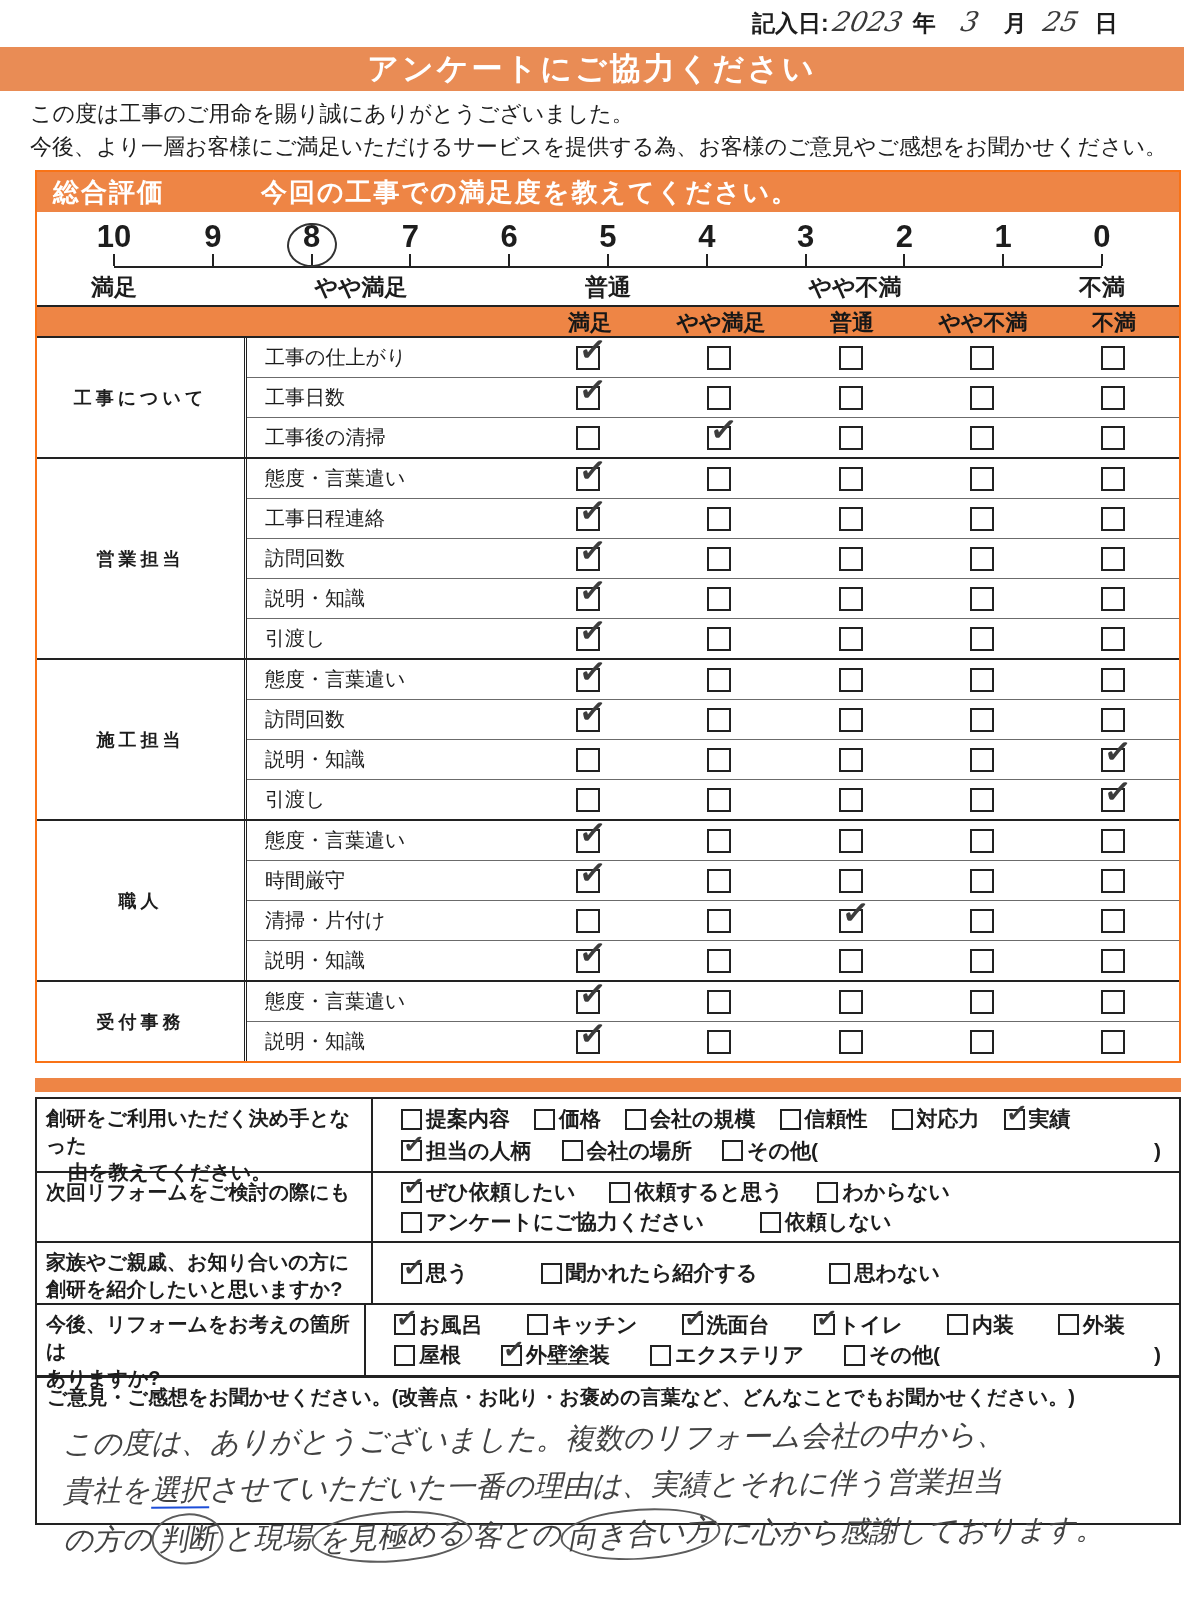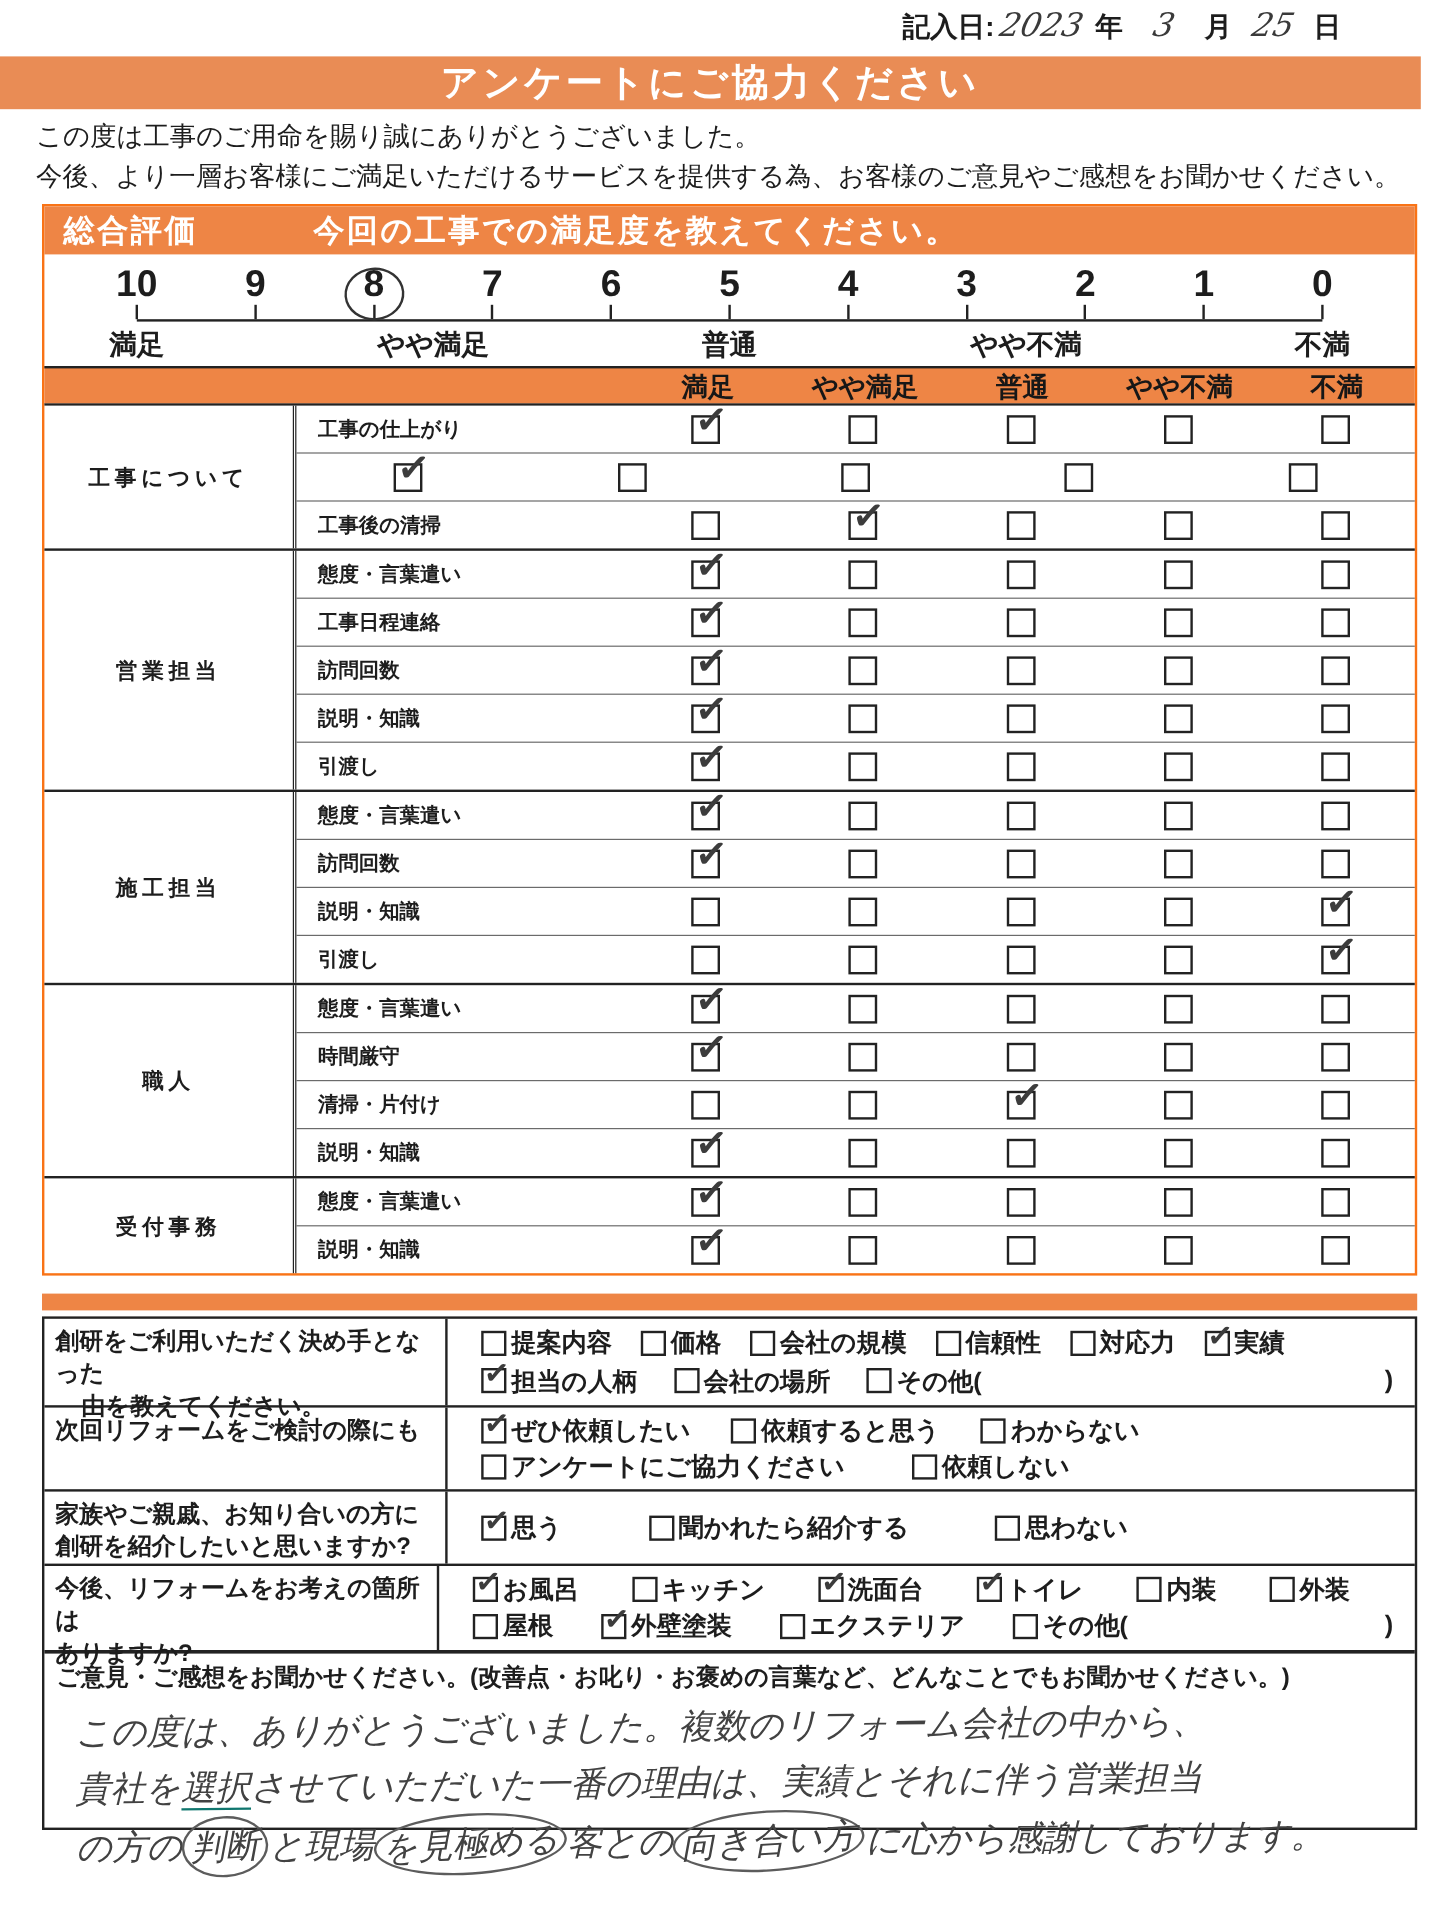--- a/index.html
+++ b/index.html
@@ -39,21 +39,21 @@
   .band2 { height:29px; border-top:2px solid #222; position:relative; }
   .col-head { position:absolute; top:1px; transform:translateX(-50%); font-size:22px; font-weight:bold; color:#171717; white-space:nowrap; }
 
   .grid { border-top:2px solid #222; }
   .group { display:flex; }
   .group + .group { border-top:2px solid #222; }
   .g-label { width:210px; border-right:3px double #222; display:flex; align-items:center; justify-content:center; font-size:18px; font-weight:bold; letter-spacing:4px; box-sizing:border-box; }
   .g-rows { flex:1; }
   .row { display:flex; height:39px; align-items:center; }
   .row + .row { border-top:1px solid #6b6b6b; }
-  .r-label { width:275px; padding-left:18px; font-size:17px; font-weight:bold; box-sizing:border-box; white-space:nowrap; }
+  .r-label { width:275px; padding-left:18px; font-size:20px; font-weight:normal; box-sizing:border-box; white-space:nowrap; }
   .r-cells { flex:1; display:flex; }
   .r-cell { flex:1; display:flex; justify-content:center; }
   .cb { width:20px; height:20px; border:2px solid #222; position:relative; background:#fff; flex:none; }
   .cb .tick { position:absolute; left:1px; top:-15px; font-size:33px; line-height:1; color:#3c3c3c; transform:rotate(5deg); font-weight:bold; }
 
   .strip { position:absolute; top:1078px; left:35px; width:1146px; height:14px; }
 
   
   .q-wrap { position:absolute; top:1097px; left:35px; width:1146px; border:2px solid #222; box-sizing:border-box; background:#fff; }
   #q-rows .q-row { display:flex; box-sizing:border-box; }
@@ -70,21 +70,21 @@
   .cb-s { width:17px; height:17px; border:2px solid #222; position:relative; background:#fff; flex:none; }
   .cb-s .tick { position:absolute; left:0; top:-11px; font-size:26px; line-height:1; color:#3c3c3c; transform:rotate(5deg); font-weight:bold; }
   .opt-label { font-size:21px; font-weight:bold; margin-left:4px; white-space:nowrap; }
   .opt-tail { margin-left:auto; font-size:21px; font-weight:bold; padding-right:8px; }
 
   .c-row { border-top:3px solid #222; height:148px; box-sizing:border-box; padding:6px 10px 6px 10px; }
   .c-prompt { font-size:20px; font-weight:bold; }
   .c-hand { margin-top:4px; padding-left:16px; transform:rotate(-0.6deg); }
   .c-line { font-size:29px; line-height:47px; white-space:nowrap; color:#424242; }
   .seg-c { display:inline-block; border:2px solid #5c5c5c; border-radius:50%; padding:0 5px; transform:rotate(-3deg); }
-  .seg-u { border-bottom:2px solid #0f766e; }
+  .seg-u { border-bottom:2px solid #1d4ed8; }
 </style>
 </head>
 <body>
 
 <div class="date-line">
   <span>記入日:</span>
   <span class="hand date-val">2023</span>
   <span class="date-unit">年</span>
   <span class="hand date-val small">3</span>
   <span class="date-unit">月</span>
@@ -156,20 +156,21 @@
               </div>
               <div class="r-cell">
                 <span class="cb"></span>
               </div>
               <div class="r-cell">
                 <span class="cb"></span>
               </div>
             </div>
           </div>
           <div class="row">
+            <div class="r-label">工事日数</div>
             <div class="r-cells">
               <div class="r-cell">
                 <span class="cb">
                   <span class="tick" style="color: rgb(60, 60, 60);">✓</span>
                 </span>
               </div>
               <div class="r-cell">
                 <span class="cb"></span>
               </div>
               <div class="r-cell">

